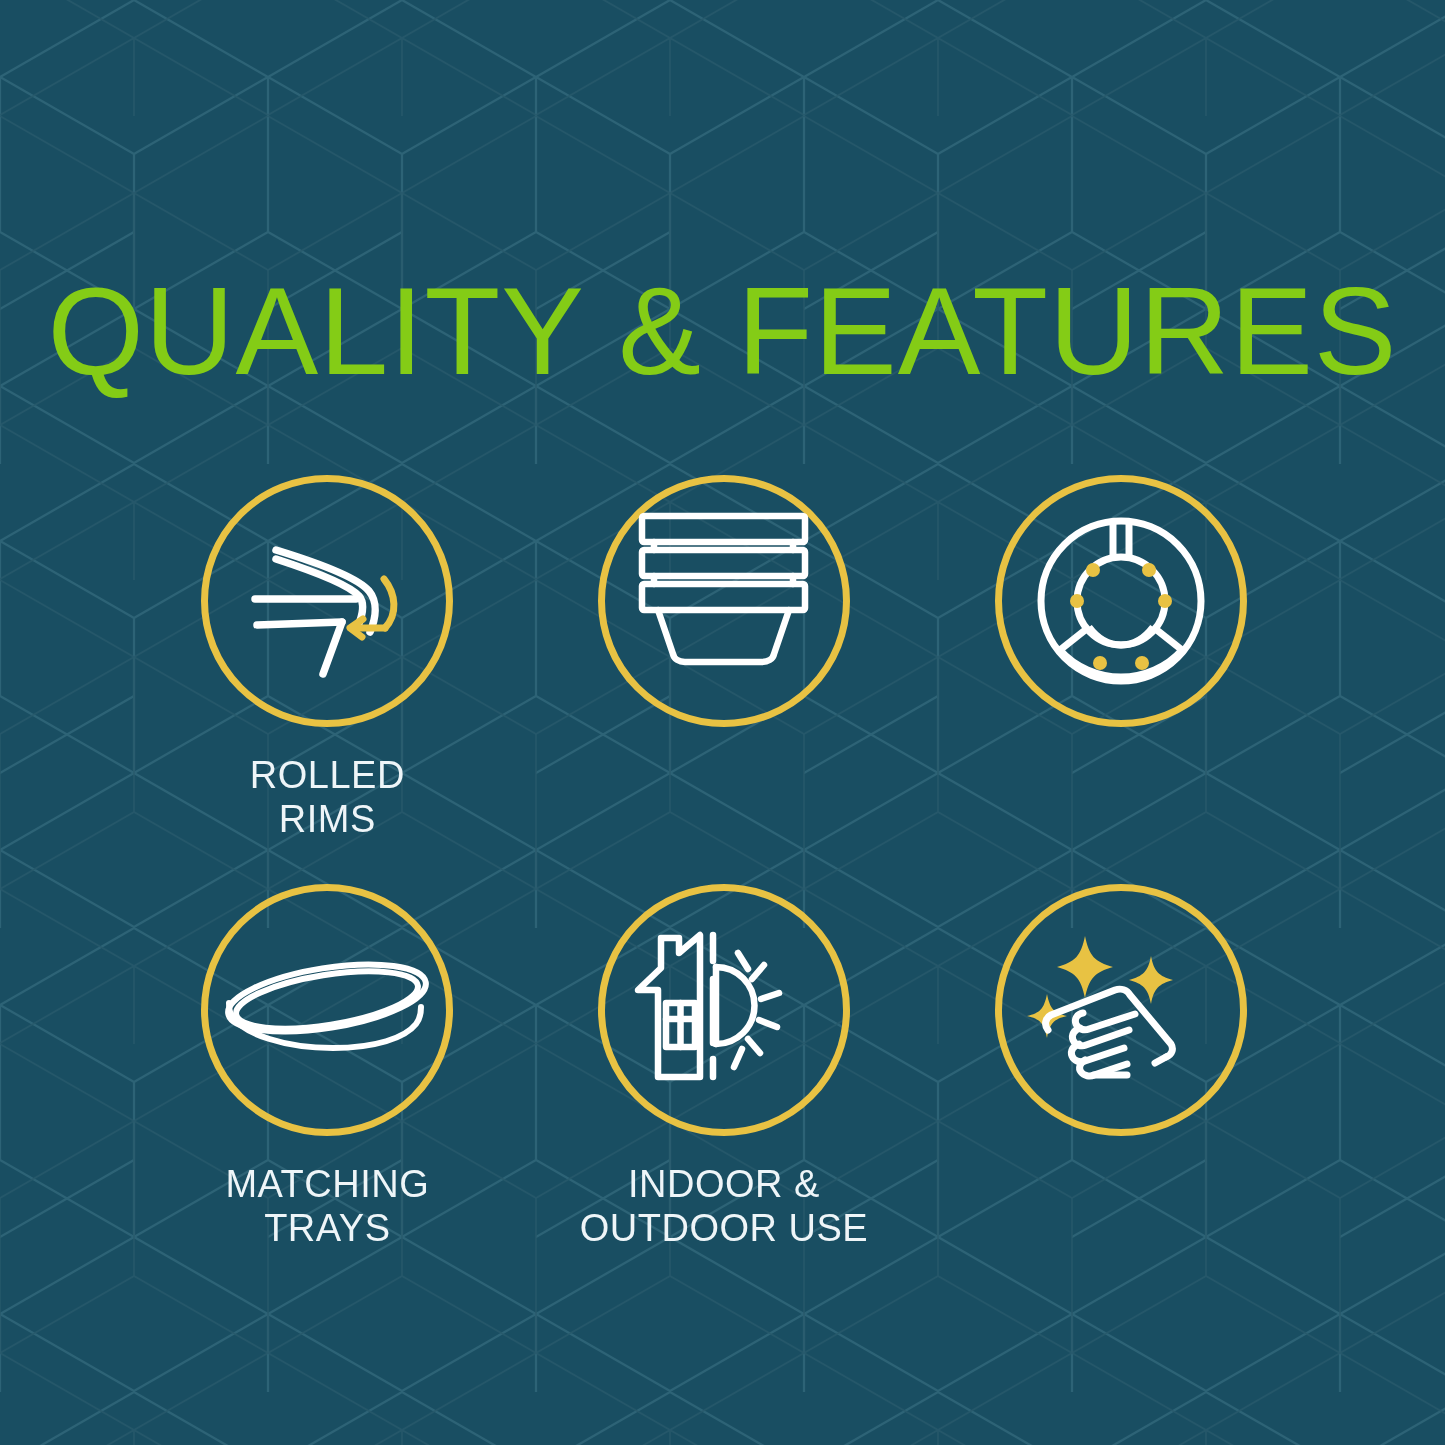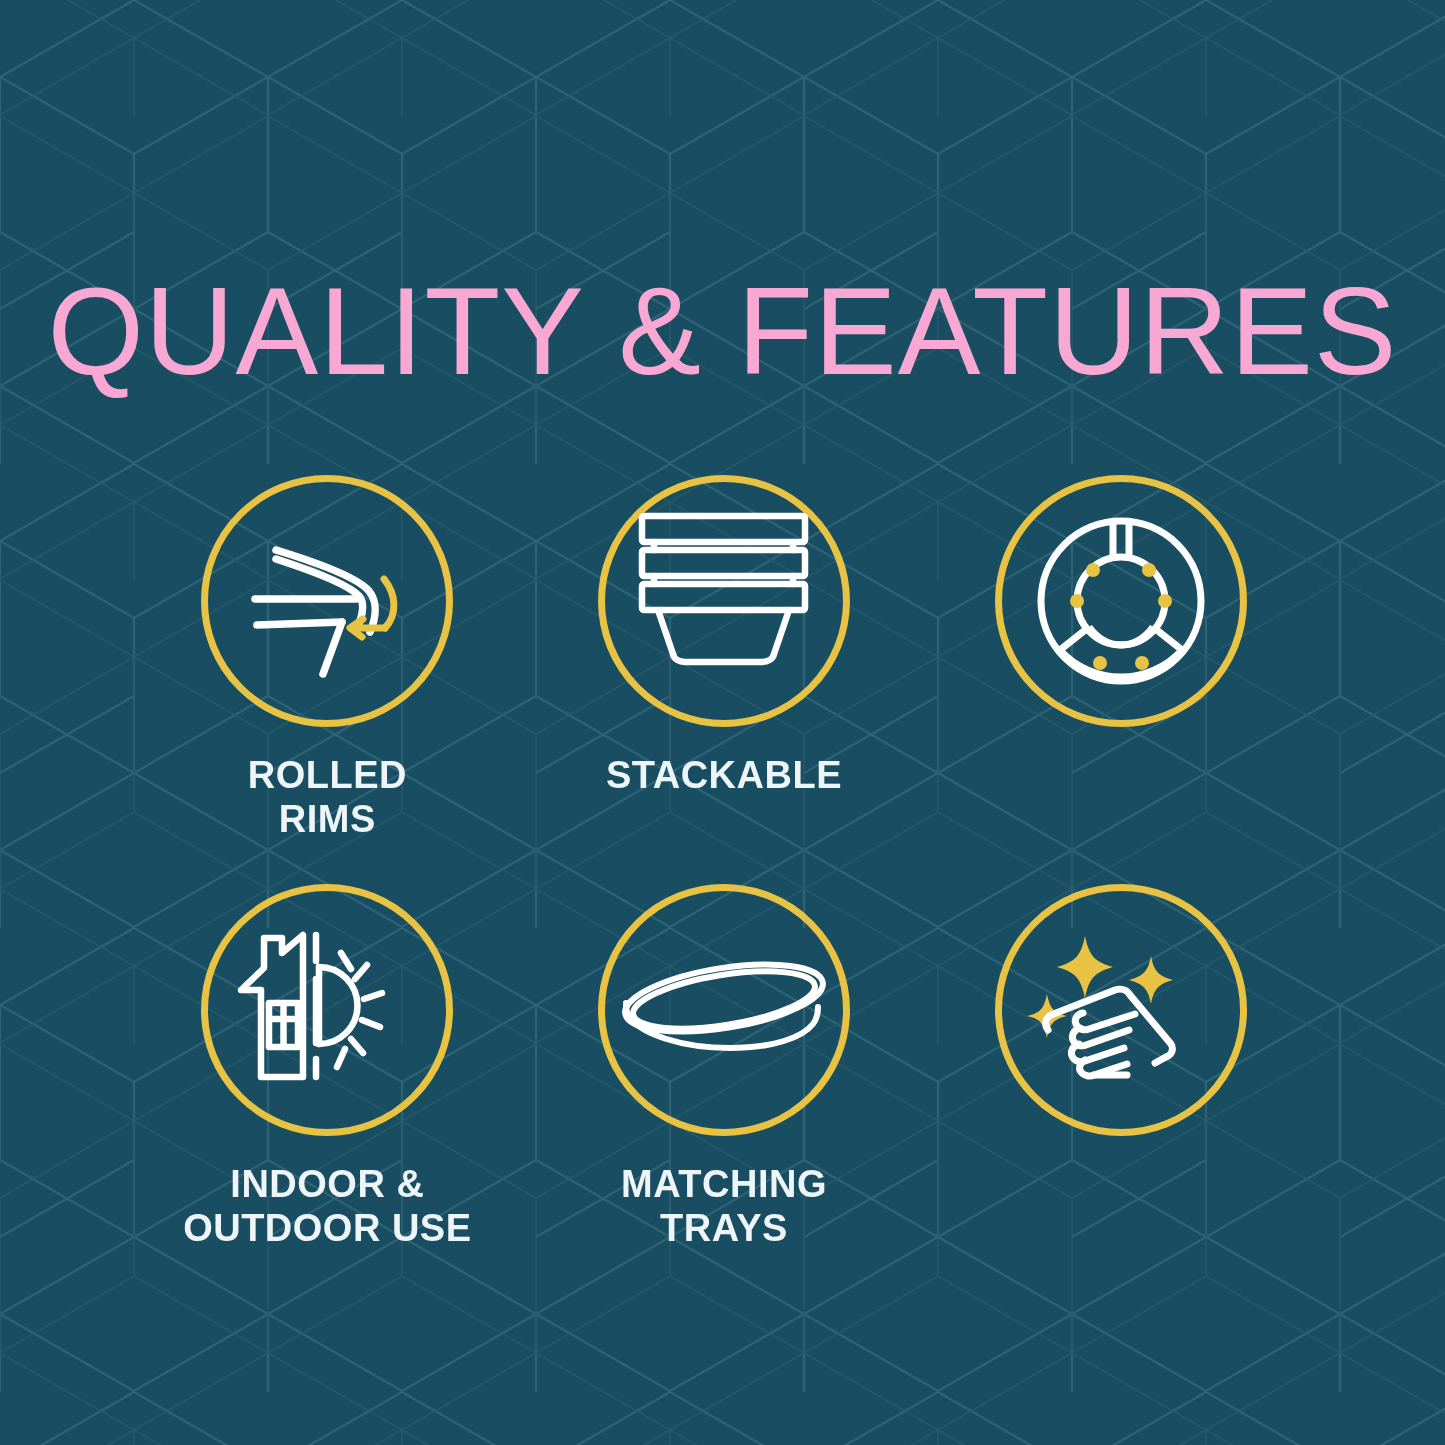--- a/index.html
+++ b/index.html
@@ -25,21 +25,21 @@
   #page-title {
     position: absolute;
     left: 0;
     right: 0;
     top: 186px;
     text-align: center;
     font-family: "Liberation Sans", sans-serif;
     font-size: 124px;
     font-weight: 400;
     letter-spacing: 1px;
-    color: #f9a8d4;
+    color: #84cc16;
     line-height: 1.0;
     white-space: nowrap;
   }
   .features-grid {
     position: absolute;
     left: 129px;
     top: 475px;
     width: 1190px;
     display: grid;
     grid-template-columns: repeat(3, 1fr);
@@ -64,21 +64,21 @@
     justify-content: center;
   }
   .icon-badge svg {
     display: block;
   }
   .feature-label {
     margin-top: 26px;
     text-align: center;
     font-family: "Liberation Sans", sans-serif;
     font-size: 38px;
-    font-weight: 700;
+    font-weight: 400;
     letter-spacing: 0.5px;
     line-height: 1.17;
     color: #eef5f8;
     white-space: pre-line;
   }
 </style>
 </head>
 <body>
 
 <div id="stage">
@@ -149,21 +149,20 @@
             <rect x="6" y="38" width="163" height="26" rx="2"></rect>
 
             <path d="M18 64 L18 72"></path>
             <path d="M157 64 L157 72"></path>
             <rect x="6" y="72" width="163" height="26" rx="2"></rect>
 
             <path d="M22 98 L37 142 C38 147 43 150 49 150 L126 150 C132 150 137 147 138 142 L153 98"></path>
           </g>
         </svg>
       </div>
-      <div class="feature-label">STACKABLE</div>
     </div>
 
     <div class="feature-cell">
       <div class="icon-badge">
         <svg width="172" height="172" viewBox="0 0 172 172">
           <g fill="none" stroke="#ffffff" stroke-width="7">
             <circle cx="86" cy="86" r="80"></circle>
             <circle cx="86" cy="86" r="44"></circle>
 
             <path d="M78 7 L78 44"></path>
@@ -180,20 +179,37 @@
             <circle cx="130" cy="86" r="7"></circle>
             <circle cx="65" cy="148" r="7"></circle>
             <circle cx="107" cy="148" r="7"></circle>
           </g>
         </svg>
       </div>
     </div>
 
     <div class="feature-cell">
       <div class="icon-badge">
+        <svg width="208" height="120" viewBox="0 0 208 120">
+          <g fill="none" stroke="#ffffff" stroke-width="6" stroke-linecap="round" stroke-linejoin="round">
+
+            <ellipse cx="104" cy="48" rx="100" ry="30" transform="rotate(-9 104 48)"></ellipse>
+
+            <ellipse cx="104" cy="50" rx="92" ry="25" transform="rotate(-9 104 50)"></ellipse>
+
+            <path d="M6 53 C6 56 6 62 9 66 C20 84 62 98 110 98 C152 98 182 88 193 74 C197 69 198 62 198 57"></path>
+          </g>
+        </svg>
+      </div>
+      <div class="feature-label">MATCHING
+TRAYS</div>
+    </div>
+
+    <div class="feature-cell">
+      <div class="icon-badge">
         <svg width="180" height="165" viewBox="0 0 180 165">
           <g fill="none" stroke="#ffffff" stroke-width="6.5" stroke-linecap="round" stroke-linejoin="round">
 
             <path d="M4 63 L27 41 L27 11 L45 11 L45 26 L66 8 L66 150 L24 150 L24 63 Z"></path>
 
             <rect x="32" y="76" width="29" height="44"></rect>
             <path d="M46.5 76 L46.5 120"></path>
             <path d="M32 92 L61 92"></path>
 
             <path d="M79 8 L79 34"></path>
@@ -211,37 +227,20 @@
             <path d="M100 140 L108 122"></path>
           </g>
         </svg>
       </div>
       <div class="feature-label">INDOOR &amp;
 OUTDOOR USE</div>
     </div>
 
     <div class="feature-cell">
       <div class="icon-badge">
-        <svg width="208" height="120" viewBox="0 0 208 120">
-          <g fill="none" stroke="#ffffff" stroke-width="6" stroke-linecap="round" stroke-linejoin="round">
-
-            <ellipse cx="104" cy="48" rx="100" ry="30" transform="rotate(-9 104 48)"></ellipse>
-
-            <ellipse cx="104" cy="50" rx="92" ry="25" transform="rotate(-9 104 50)"></ellipse>
-
-            <path d="M6 53 C6 56 6 62 9 66 C20 84 62 98 110 98 C152 98 182 88 193 74 C197 69 198 62 198 57"></path>
-          </g>
-        </svg>
-      </div>
-      <div class="feature-label">MATCHING
-TRAYS</div>
-    </div>
-
-    <div class="feature-cell">
-      <div class="icon-badge">
         <svg width="196" height="172" viewBox="0 0 196 172">
 
           <g fill="#e8c243">
             <path d="M62 12 C66 32 72 38 90 43 C72 48 66 54 62 74 C58 54 52 48 34 43 C52 38 58 32 62 12 Z"></path>
             <path d="M128 32 C131 48 136 52 150 56 C136 60 131 64 128 80 C125 64 120 60 106 56 C120 52 125 48 128 32 Z"></path>
             <path d="M24 70 C27 85 31 89 44 92 C31 95 27 99 24 114 C21 99 17 95 4 92 C17 89 21 85 24 70 Z"></path>
           </g>
 
           <g fill="none" stroke="#ffffff" stroke-width="7" stroke-linecap="round" stroke-linejoin="round">
             <path d="M25 106 C21 101 22 94 28 91 L92 66 C98 64 104 66 107 71 L148 120 C151 125 149 131 143 133"></path>

